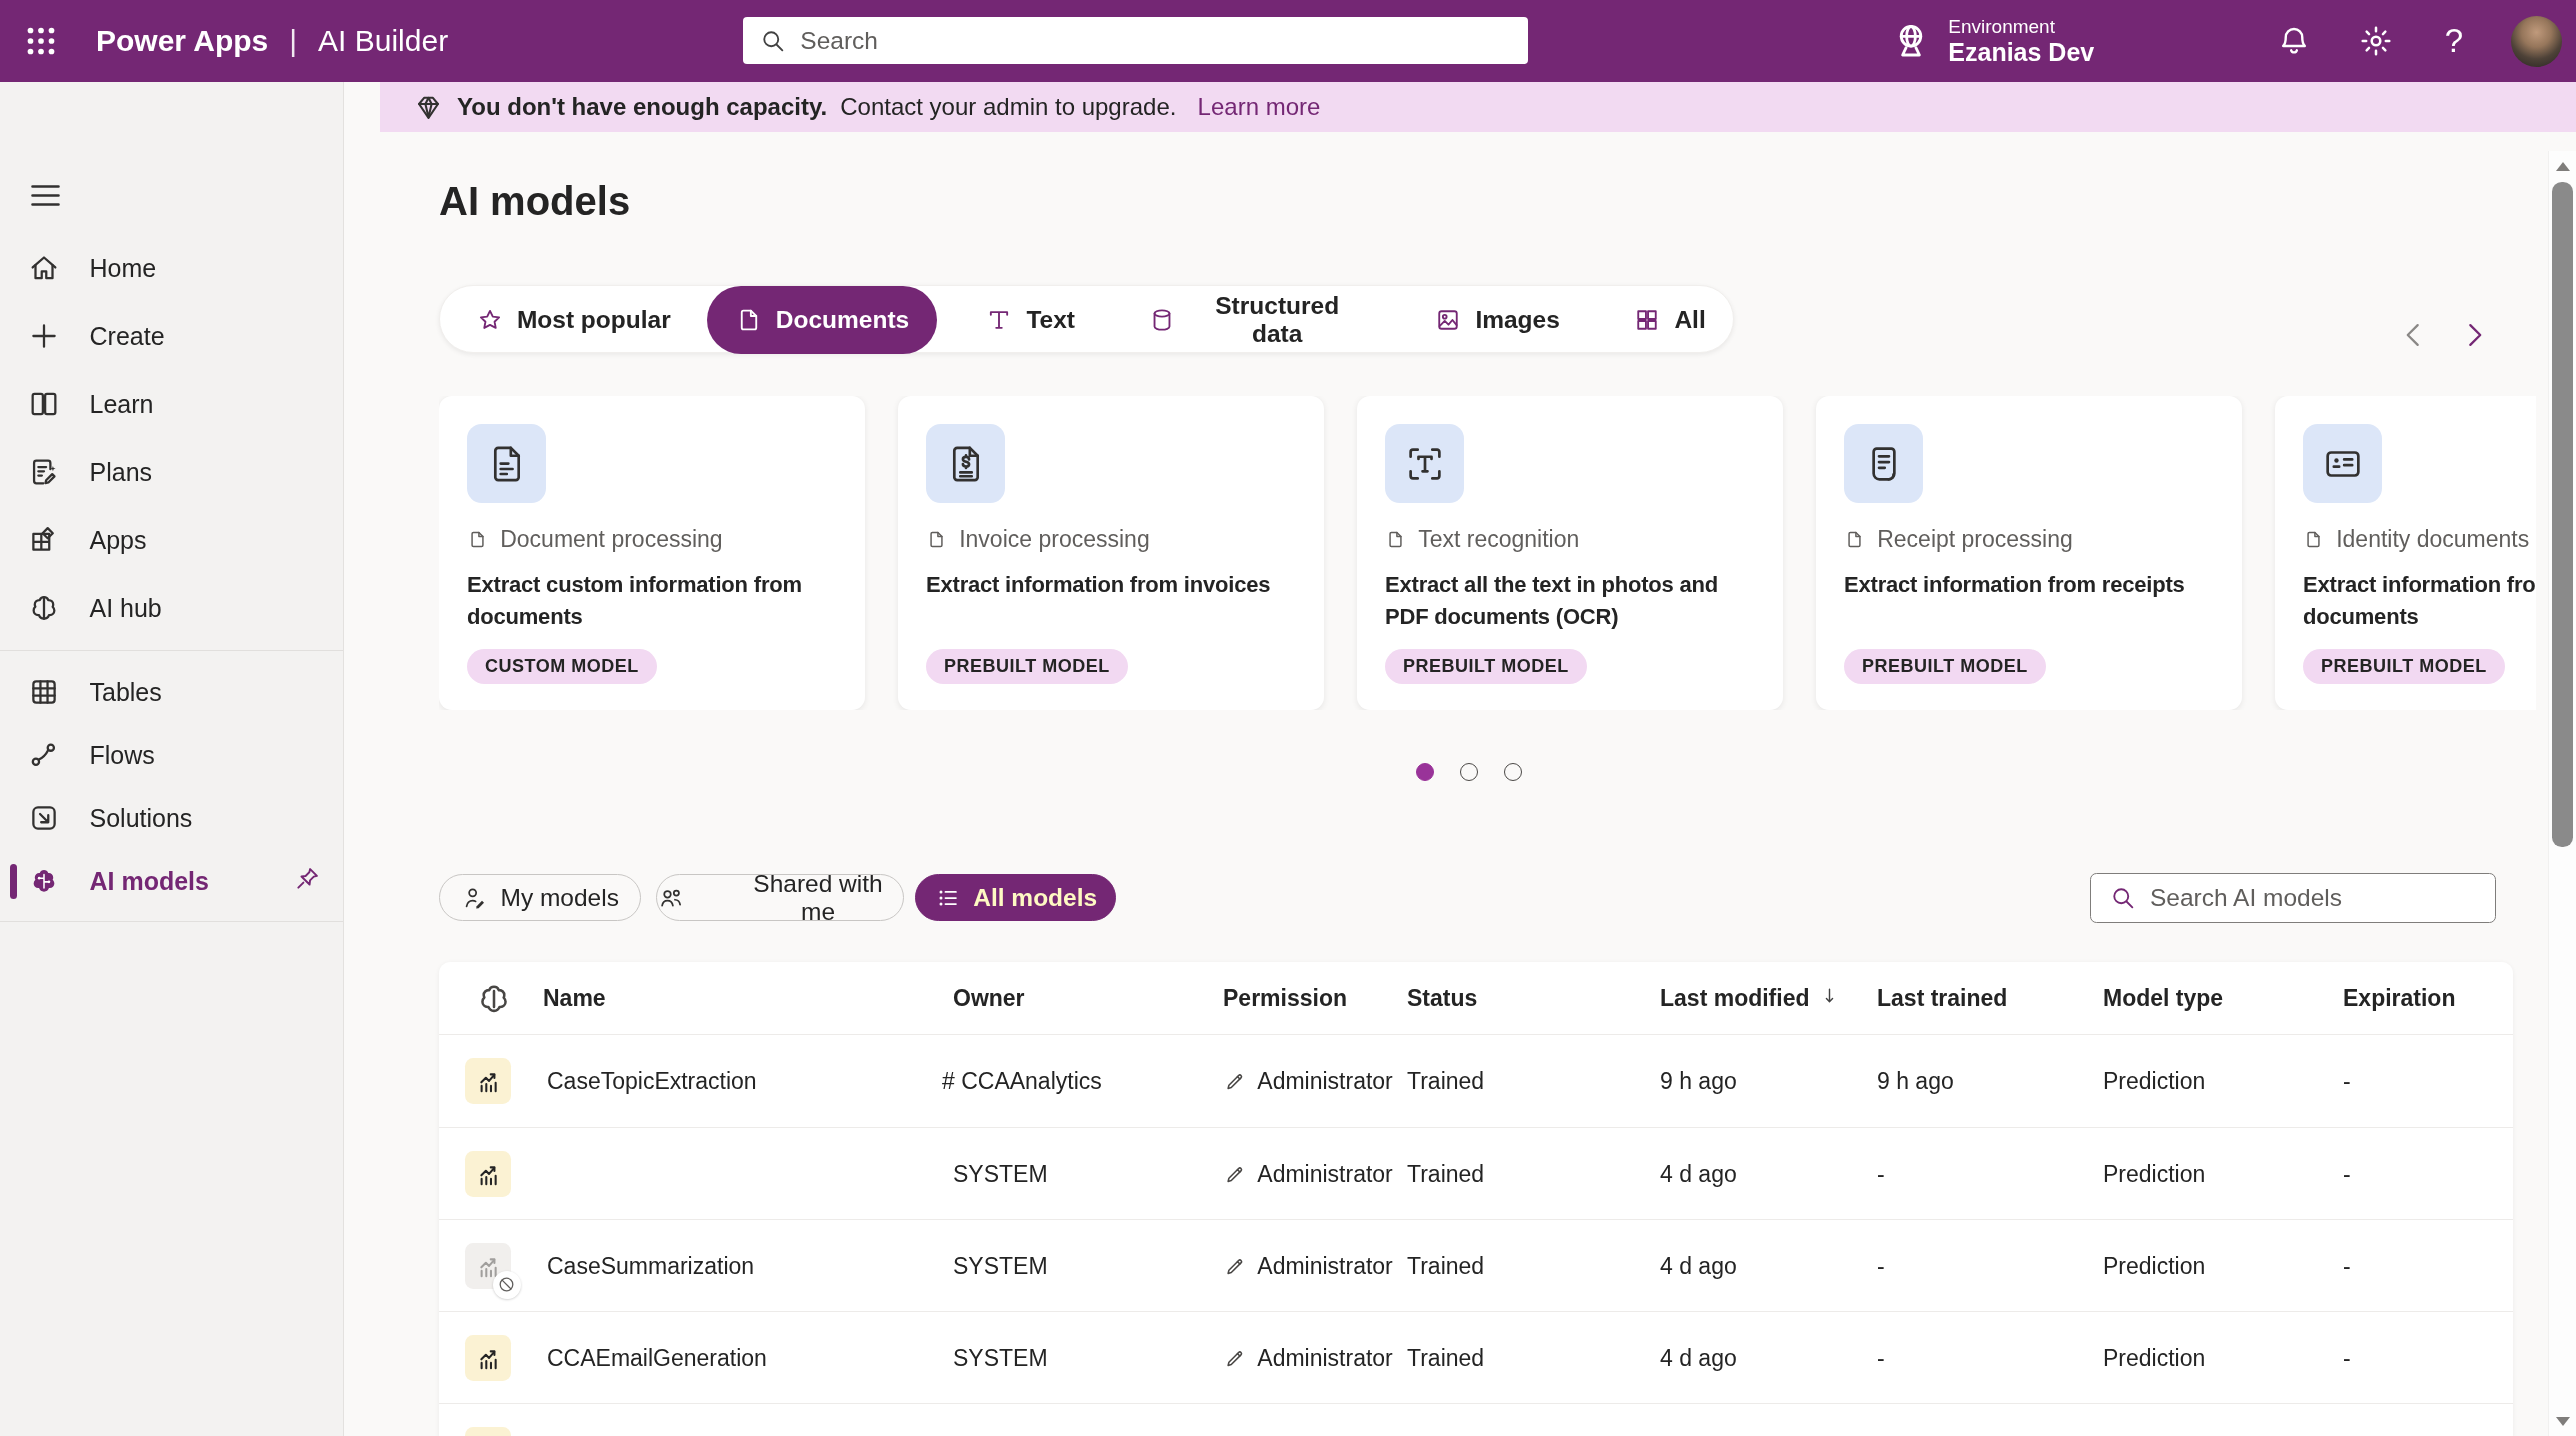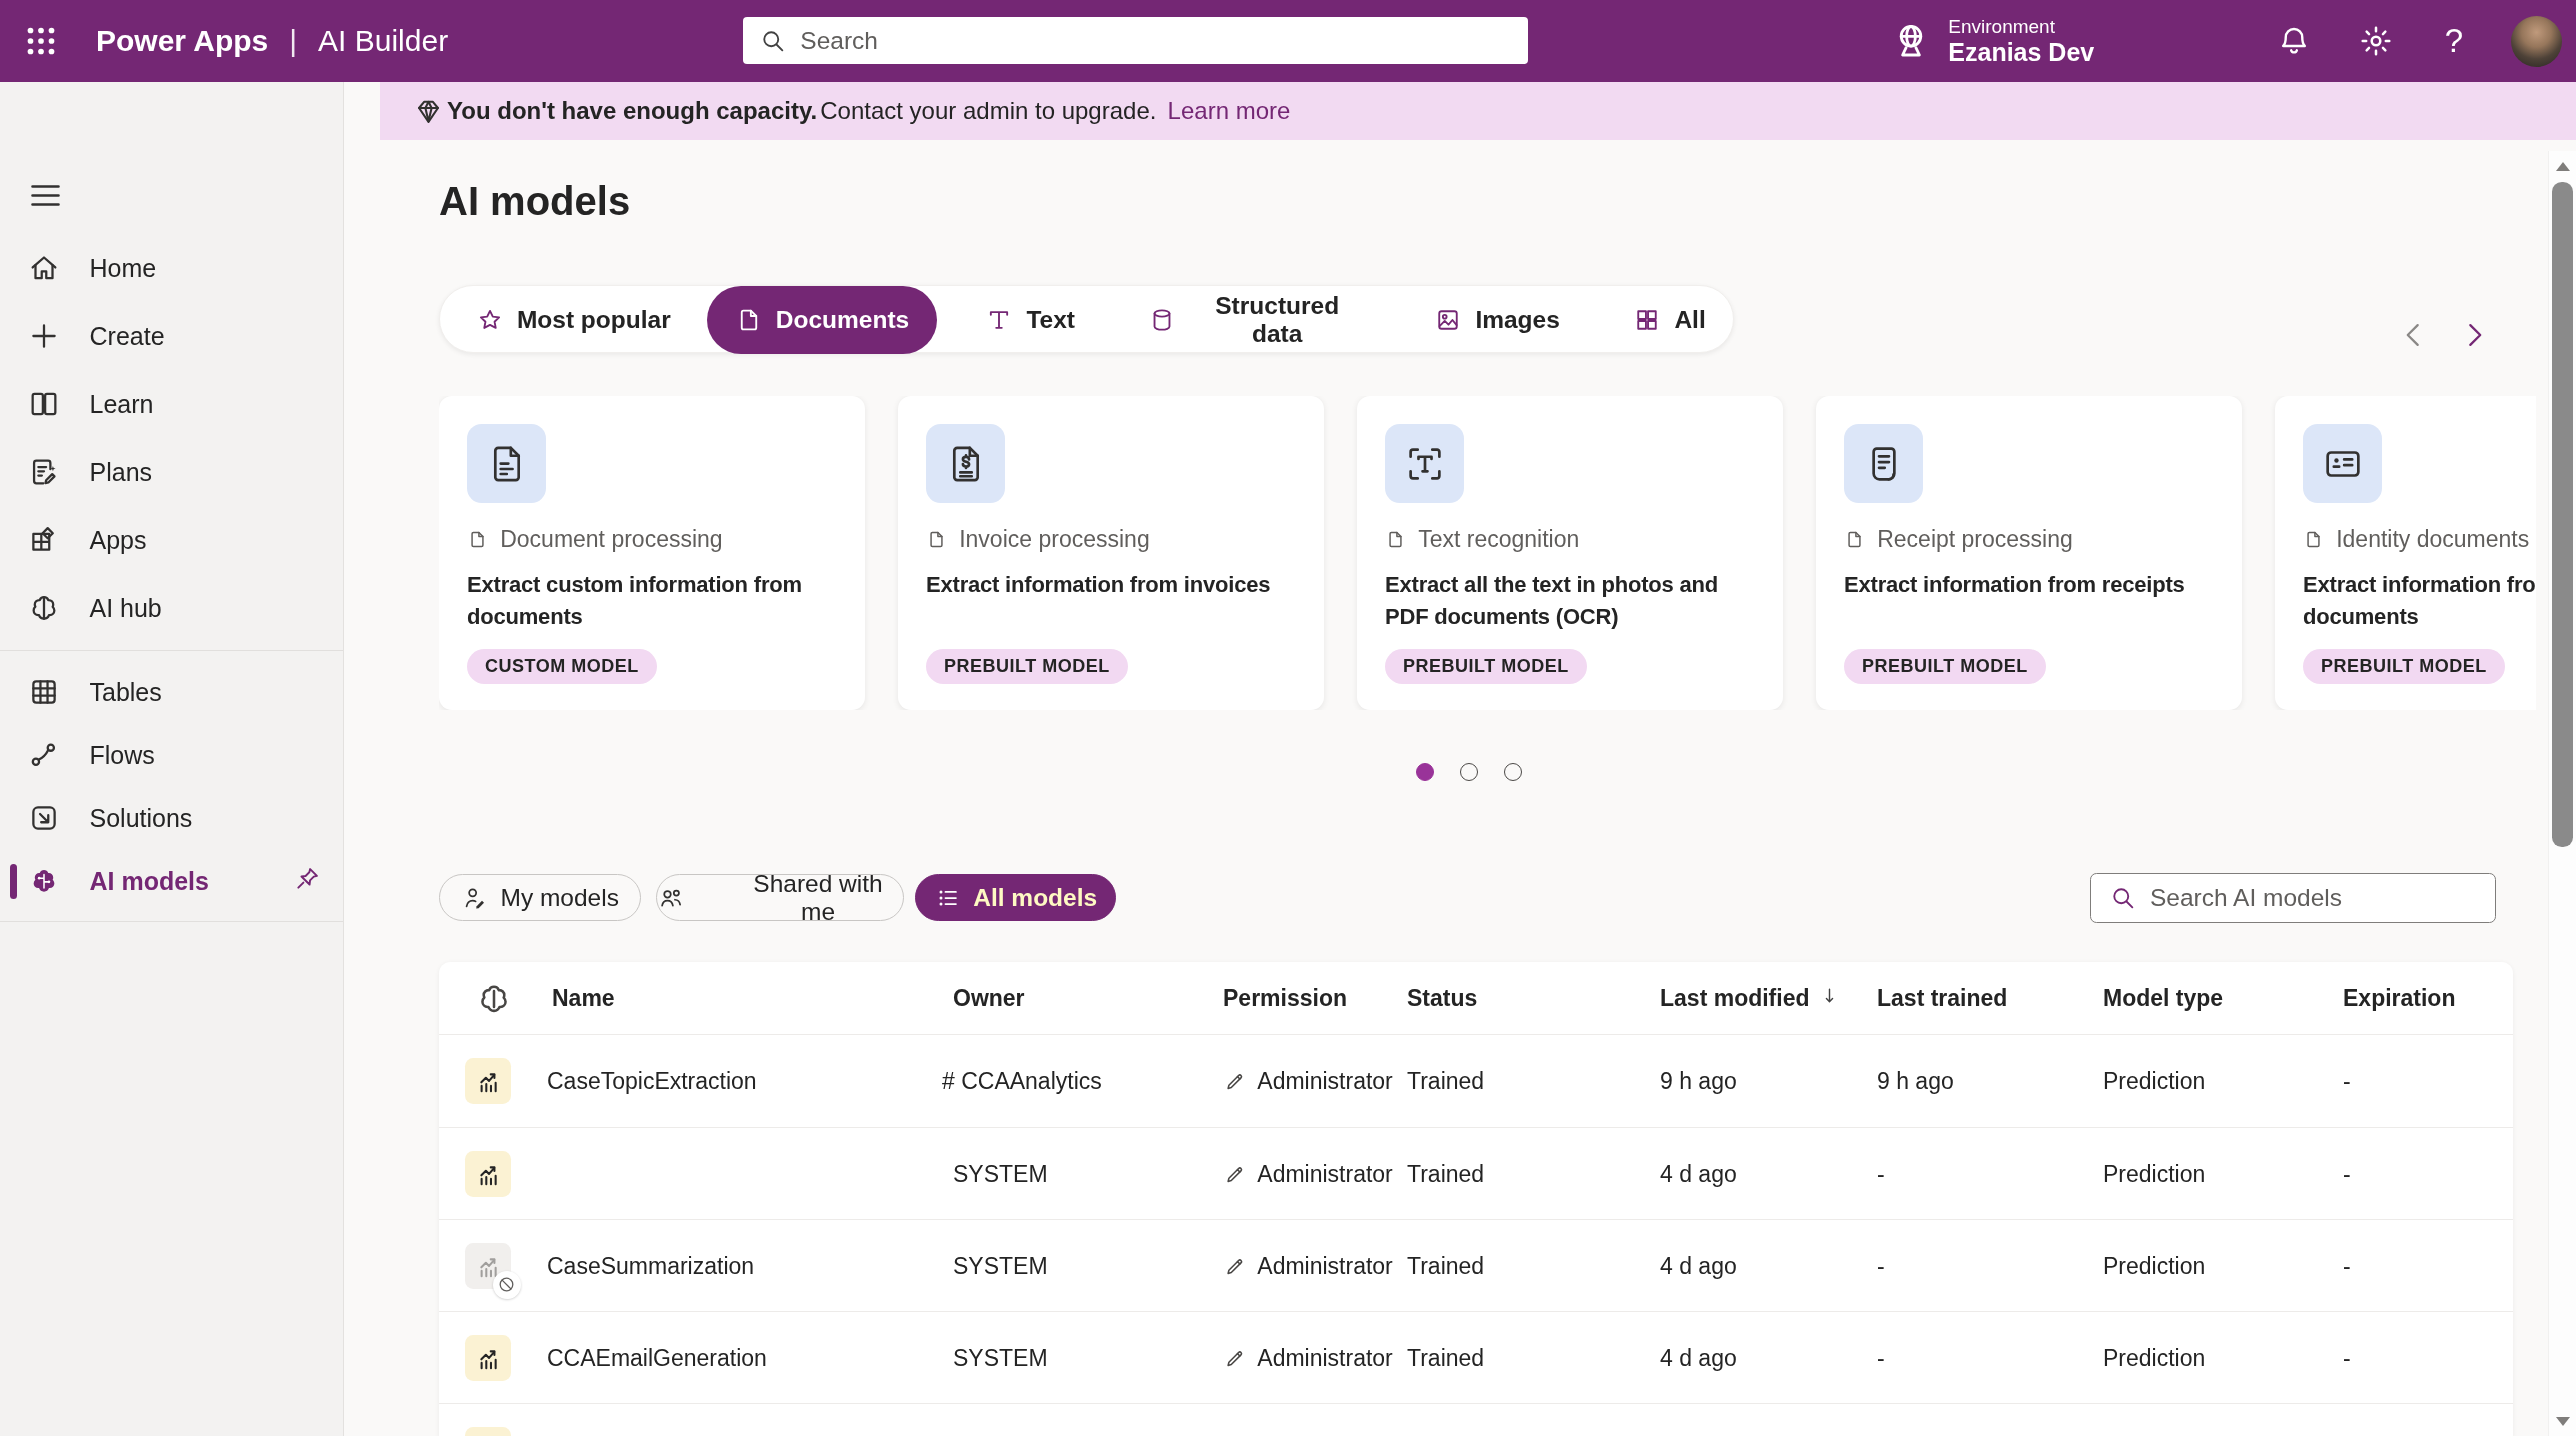--- a/index.html
+++ b/index.html
@@ -23,21 +23,21 @@
   .env-block { position:absolute; left:1890px; top:0; height:82px; display:flex; align-items:center; gap:16.3px; cursor:pointer; }
   .env-text { display:flex; flex-direction:column; line-height:1.15; }
   .env-label { font-size:19px; font-weight:400; }
   .env-name { font-size:25px; font-weight:600; }
   .hdr-btn { position:absolute; top:0; height:82px; width:78px; display:flex; align-items:center; justify-content:center; background:none; border:none; color:#fff; cursor:pointer; font-family:inherit; }
   .hdr-help { font-size:33px; font-weight:400; }
   .avatar-btn { position:absolute; top:15.5px; left:2511px; width:51px; height:51px; border-radius:50%; border:none; cursor:pointer;
     background:radial-gradient(circle at 50% 32%, #c09a7c 0%, #96765b 34%, #4e4238 62%, #24211f 100%); }
 
   
-  .banner { position:absolute; left:380px; top:82px; width:2196px; height:58px; background:#f2daf2; display:flex; align-items:center; gap:3px; padding-left:33px; font-size:24px; color:#242424; }
+  .banner { position:absolute; left:380px; top:82px; width:2196px; height:50px; background:#f2daf2; display:flex; align-items:center; gap:13px; padding-left:33px; font-size:24px; color:#242424; }
   .banner .bold { font-weight:700; }
   .banner .link { color:#742774; margin-left:8.2px; cursor:pointer; }
 
   
   .sidebar { position:absolute; left:0; top:82px; bottom:0; width:344px; background:#f3f2f1; border-right:0.8px solid #e3e1df; }
   .hamburger-btn { position:absolute; left:19.6px; top:88px; width:51px; height:51px; display:flex; align-items:center; justify-content:center; background:none; border:none; color:#323130; cursor:pointer; }
   .side-nav { position:absolute; left:0; top:152px; width:100%; }
   .side-item { position:relative; height:68px; display:flex; align-items:center; padding-left:27px; gap:28.5px; font-size:25px; color:#242424; cursor:pointer; }
   .side-nav2 .side-item { height:63px; }
   .side-item .icon { width:34px; color:#323130; }
@@ -533,21 +533,21 @@
   </div>
 
   <div class="models-table">
     <div class="tbl-header" id="tbl-header">
       <span class="icon">
           <svg width="38" height="38" viewBox="0 0 24 24" fill="none" stroke="currentColor" stroke-width="1.6" stroke-linecap="round" stroke-linejoin="round">
             <path d="M12 4.3c-1.4 0-2.6.9-3 2.1h-.3a3.1 3.1 0 0 0-3.2 3.1c0 .6.2 1.1.4 1.6a3.5 3.5 0 0 0-1.2 2.7 3.2 3.2 0 0 0 3.2 3.2h.6a3.7 3.7 0 0 0 7 0h.6a3.2 3.2 0 0 0 3.2-3.2c0-1.1-.5-2-1.2-2.7.3-.5.4-1 .4-1.6a3.1 3.1 0 0 0-3.2-3.1H15c-.4-1.2-1.6-2.1-3-2.1z"></path>
             <path d="M12 7v10"></path>
           </svg>
         </span>
-    <div class="th" style="left: 113px;">
+    <div class="th" style="left: 104px;">
           <span>Name</span>
         </div>
         <div class="th" style="left: 514px;">
           <span>Owner</span>
         </div>
         <div class="th" style="left: 784px;">
           <span>Permission</span>
         </div>
         <div class="th" style="left: 968px;">
           <span>Status</span>

